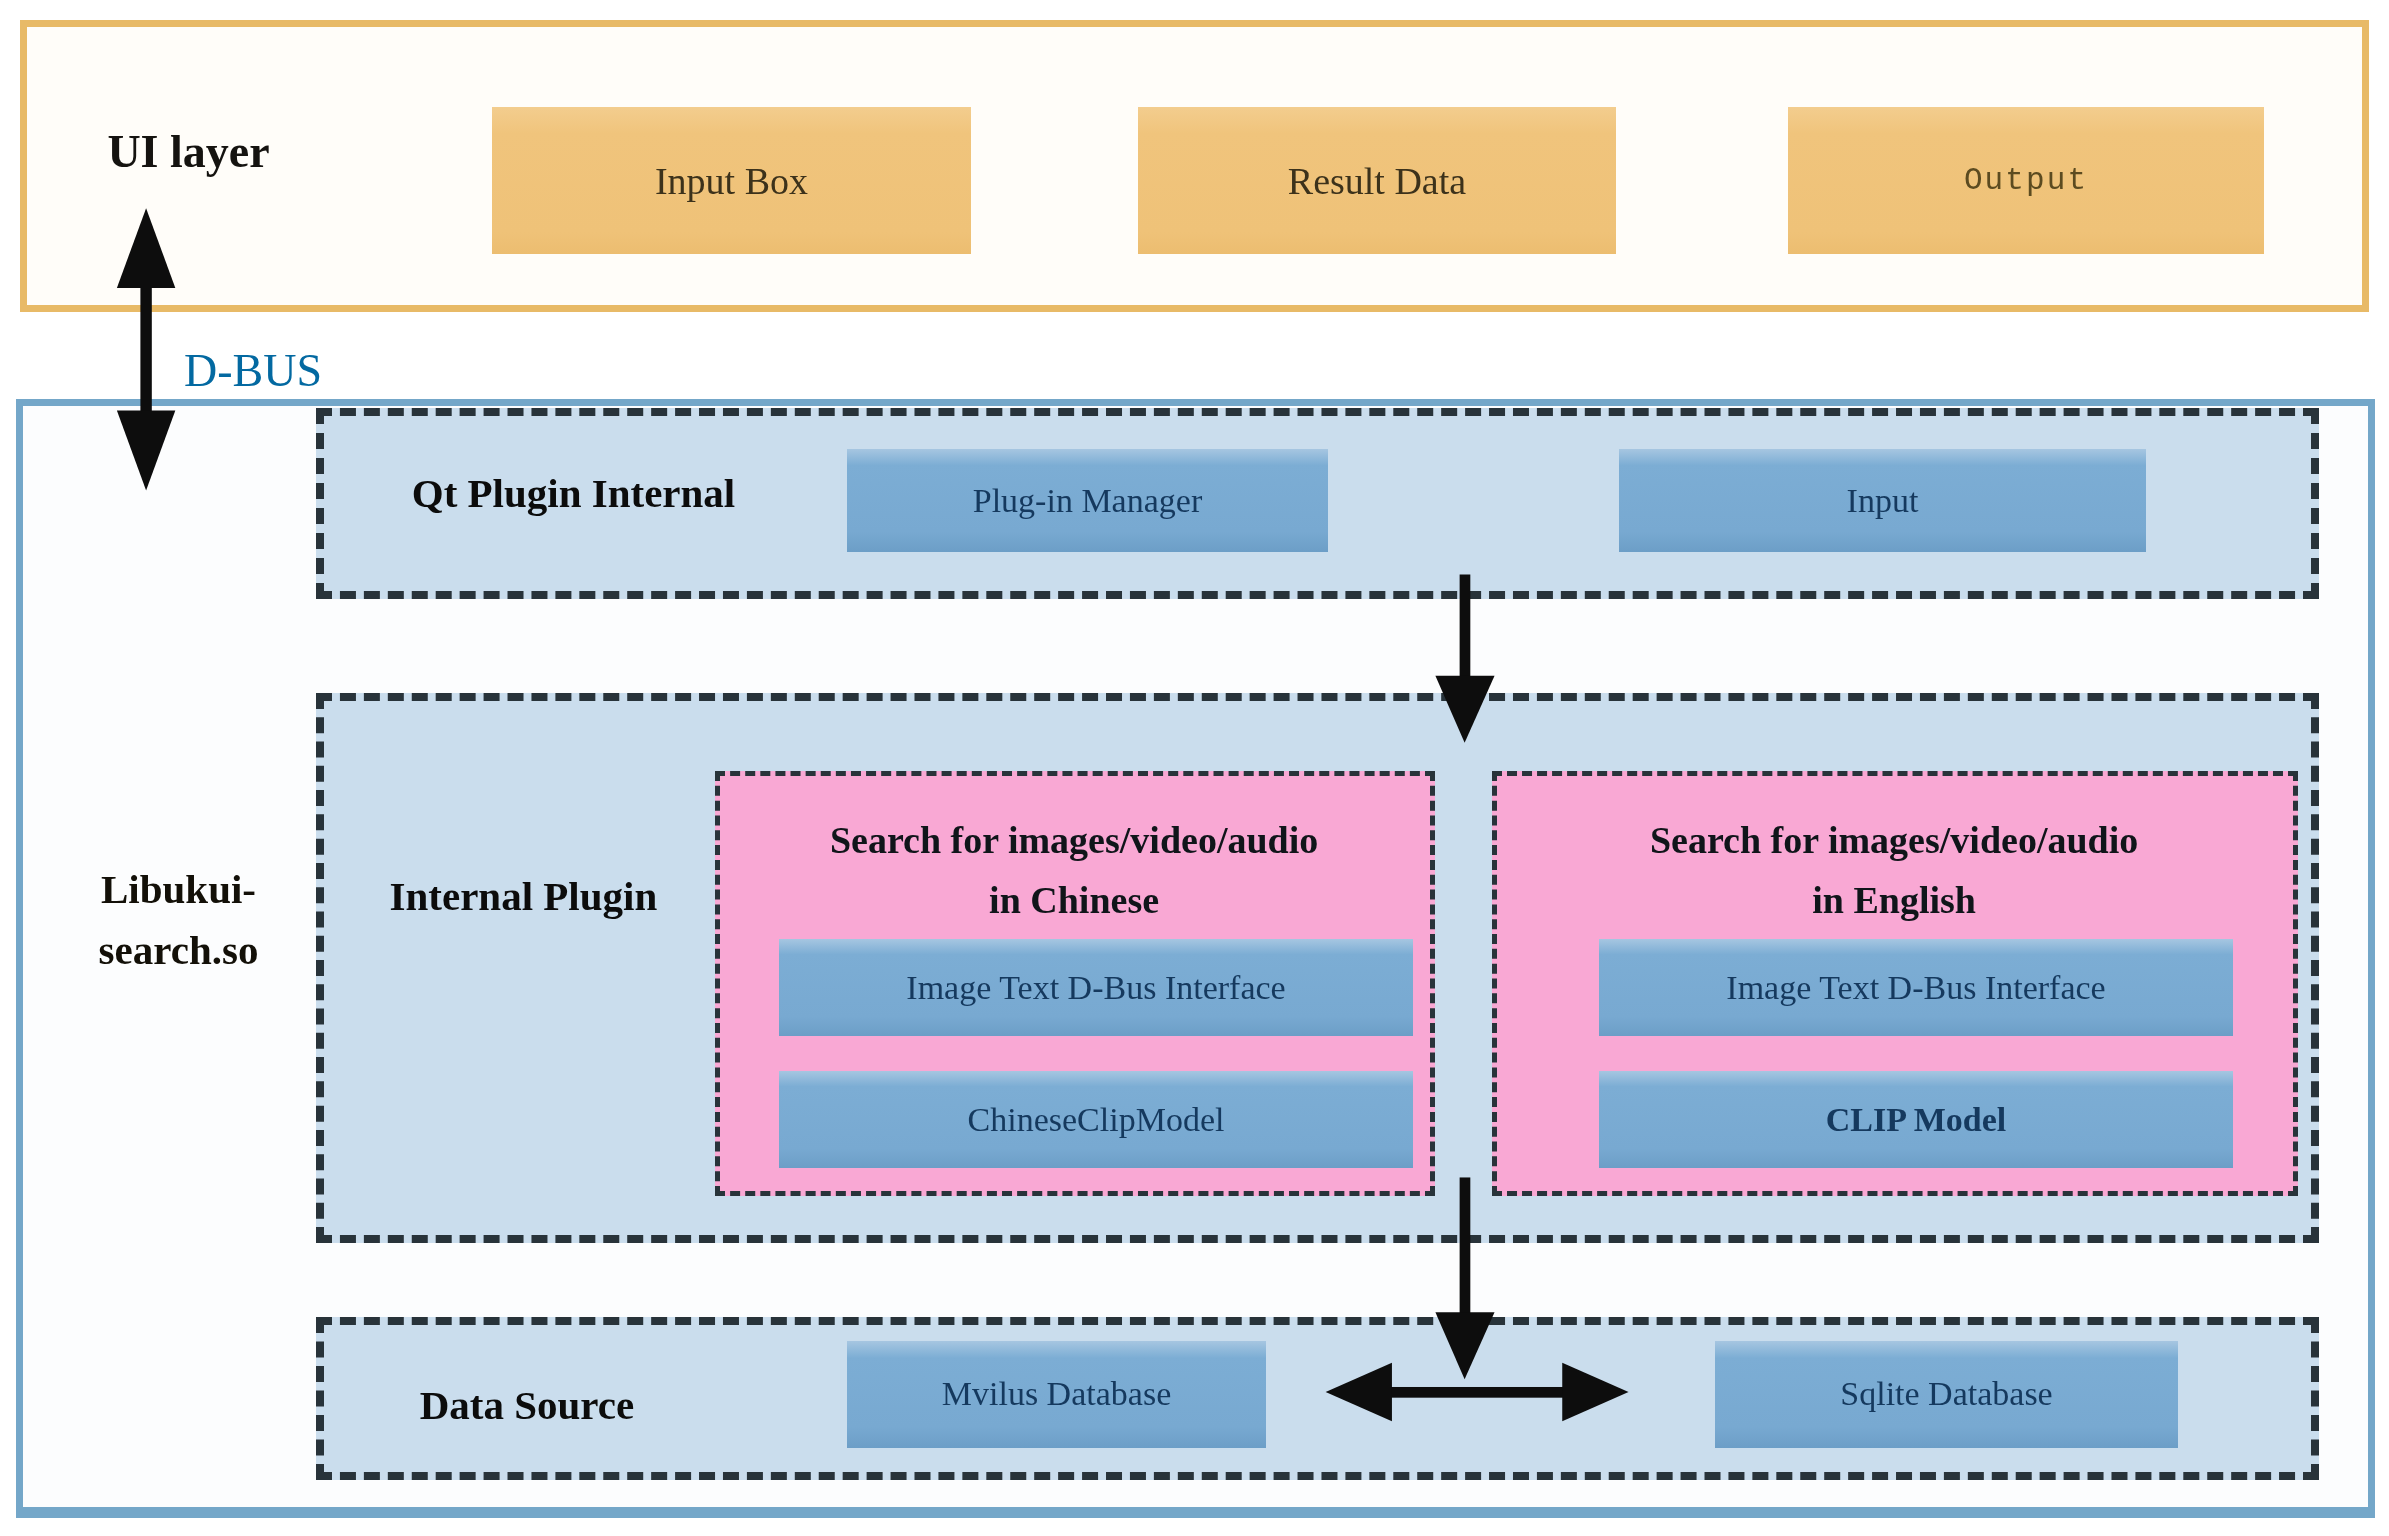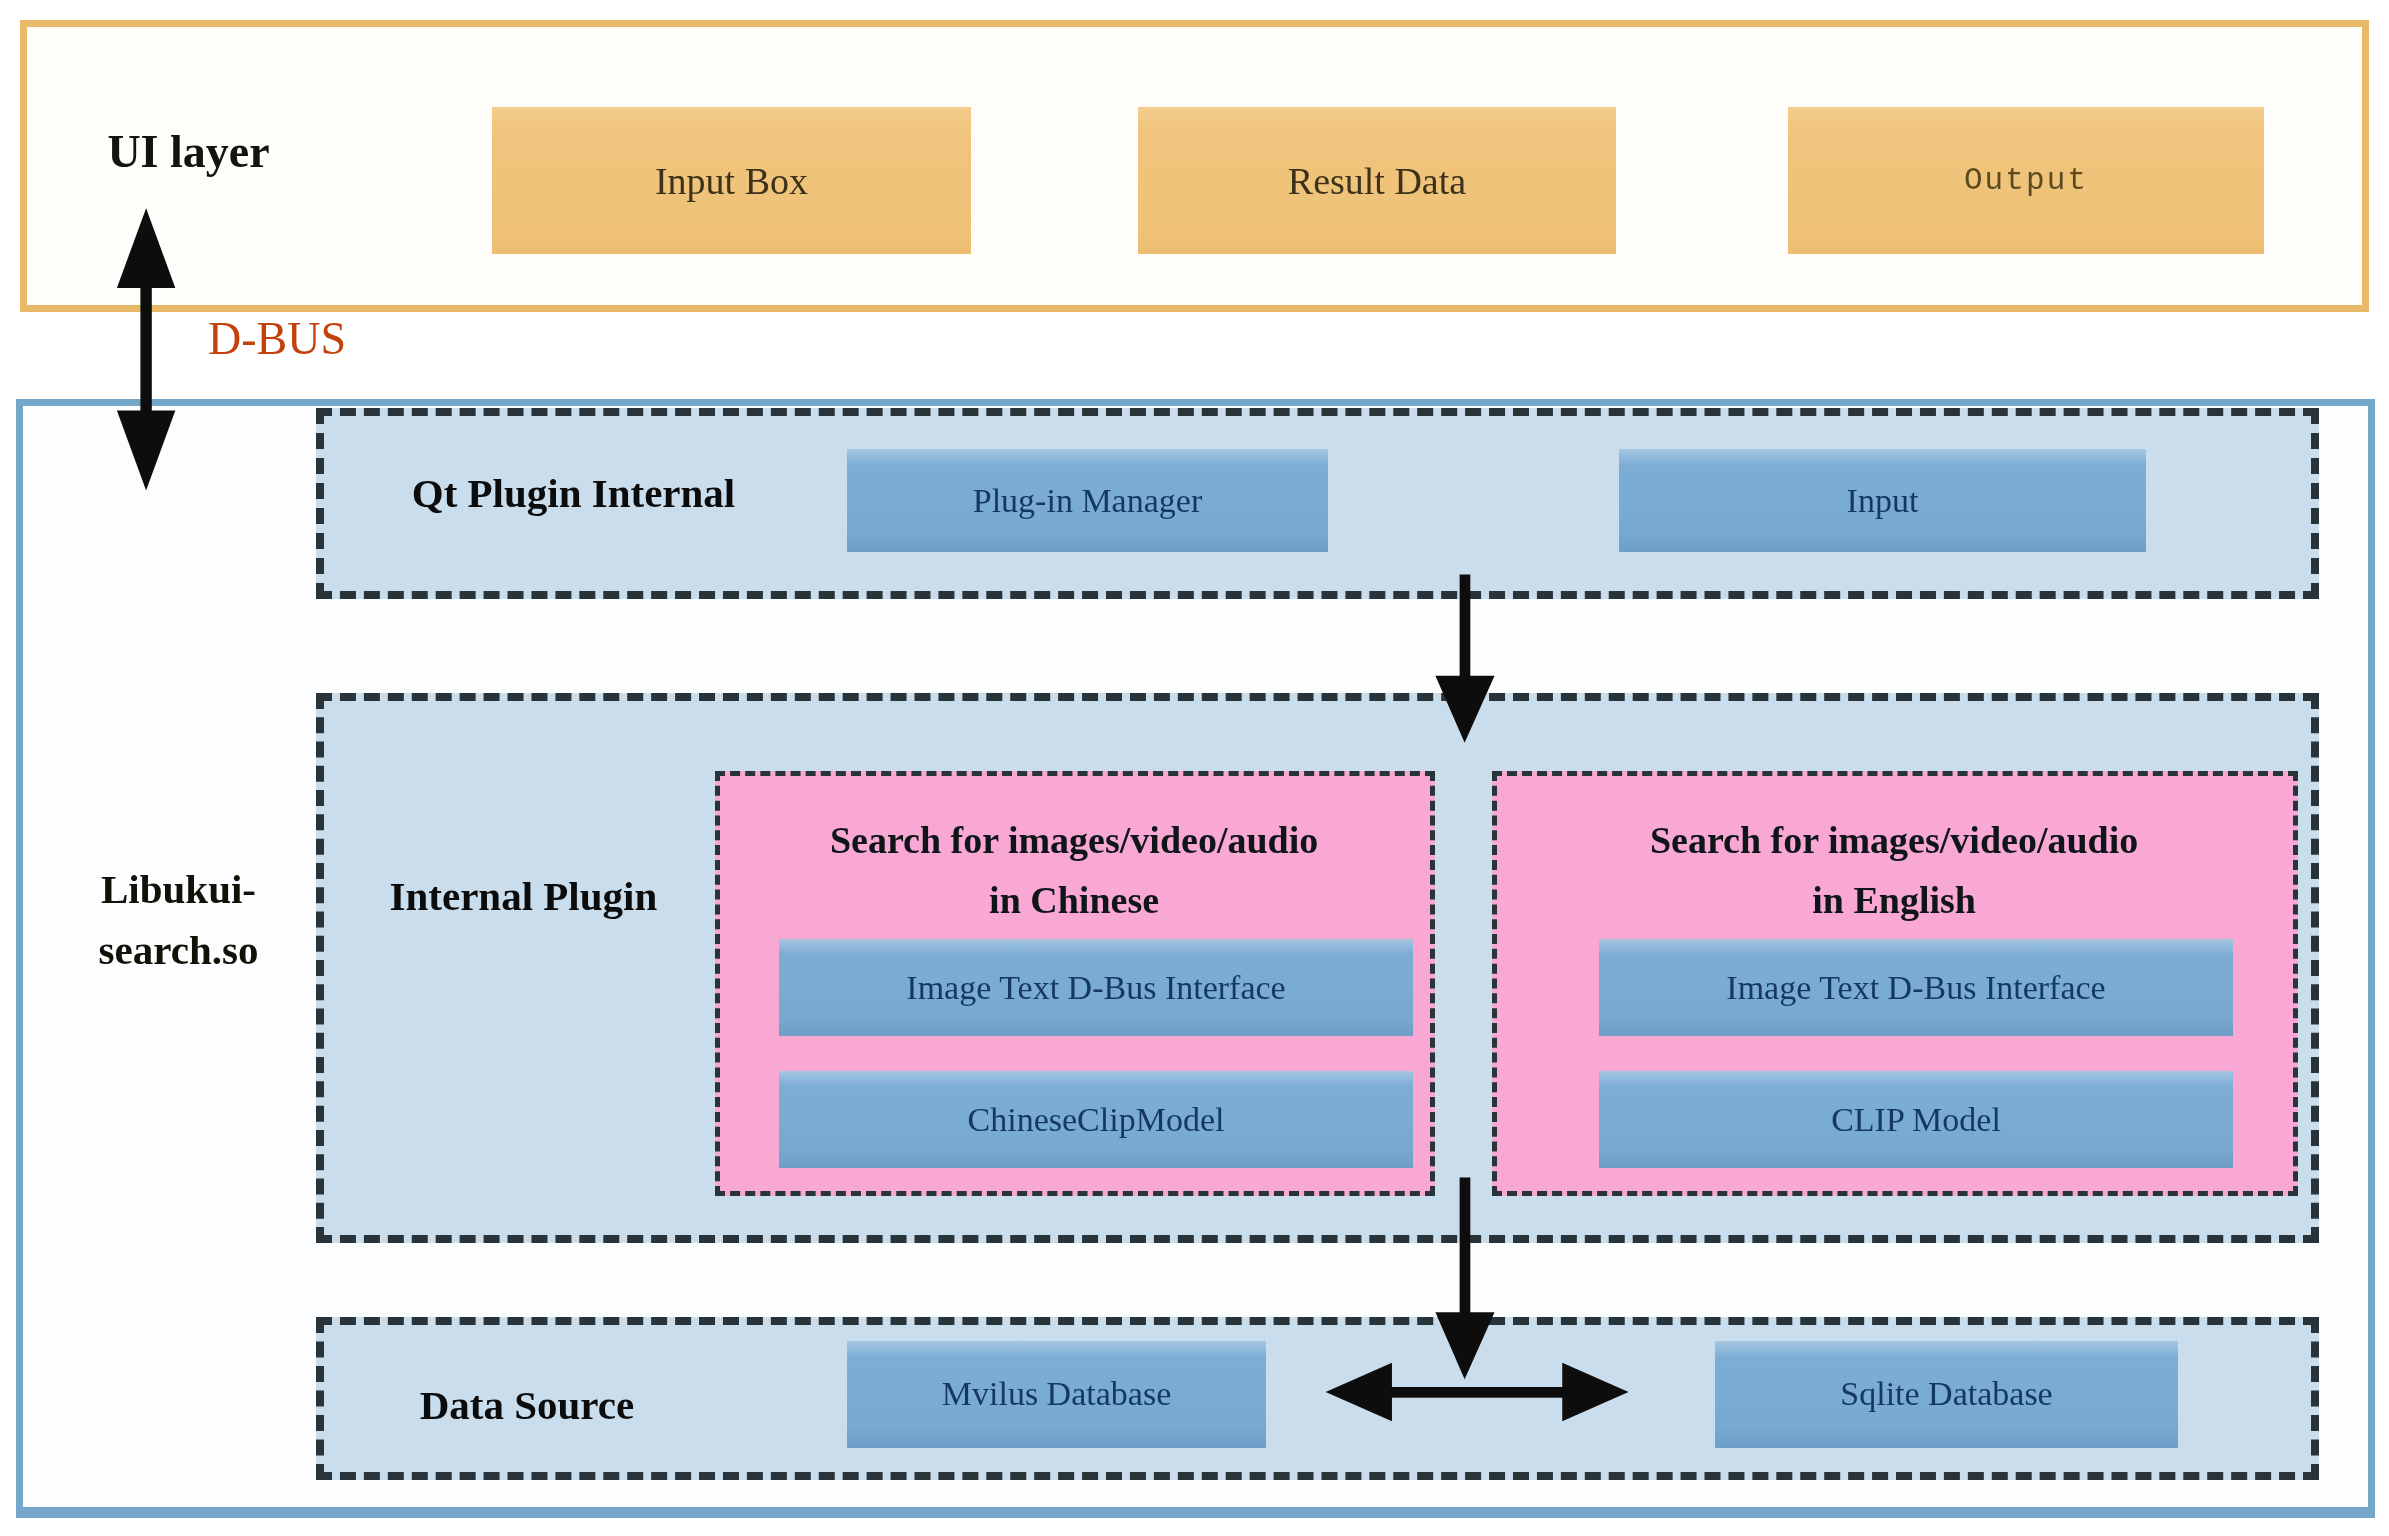--- a/index.html
+++ b/index.html
@@ -37,22 +37,22 @@
     font-size: 38px;
   }
   .orange-chip.mono {
     font-family: "Liberation Mono", monospace;
     font-size: 31px;
     color: #5c4b20;
     letter-spacing: 2.1px;
   }
   
   .dbus-label {
-    left: 184px; top: 312px;
-    font-size: 46px; color: #c2410c; margin-left: 24px;
+    left: 184px; top: 344px;
+    font-size: 46px; color: #0369a1;
   }
   
   .lib-frame {
     left: 15.7px; top: 399px; width: 2359px; height: 1119px;
     border: 7.1px solid #74a7c9;
     border-bottom-width: 11.4px;
     background: #fcfdfe;
   }
   .lib-label {
     left: 43px; top: 859px; width: 271px;
@@ -143,21 +143,21 @@
     </div>
 
     <div class="abs dashed-inner" style="left:1168px; top:70px; width:806px; height:425px;">
       <div class="abs sub-title" style="left:7.1px; top:34px; width:780px;">
         <div>Search for images/video/audio</div>
         <div>in English</div>
       </div>
       <div class="abs flexc blue-chip" style="left:80px; top:163px; width:634px; height:97px;">
         <span>Image Text D-Bus Interface</span>
       </div>
-      <div class="abs flexc blue-chip" style="left:80px; top:295px; width:634px; height:97px;">
+      <div class="abs flexc blue-chip" style="left:80px; top:295px; width:634px; height:97px;font-weight:bold;">
         <span>CLIP Model</span>
       </div>
     </div>
   </div>
 
   <div class="abs dashed data-frame">
     <div class="abs section-label" style="left:25px; top:56px; width:356px;">Data Source</div>
     <div class="abs flexc blue-chip" style="left:501px; top:15.7px; width:419px; height:107px;">
       <span>Mvilus Database</span>
     </div>

